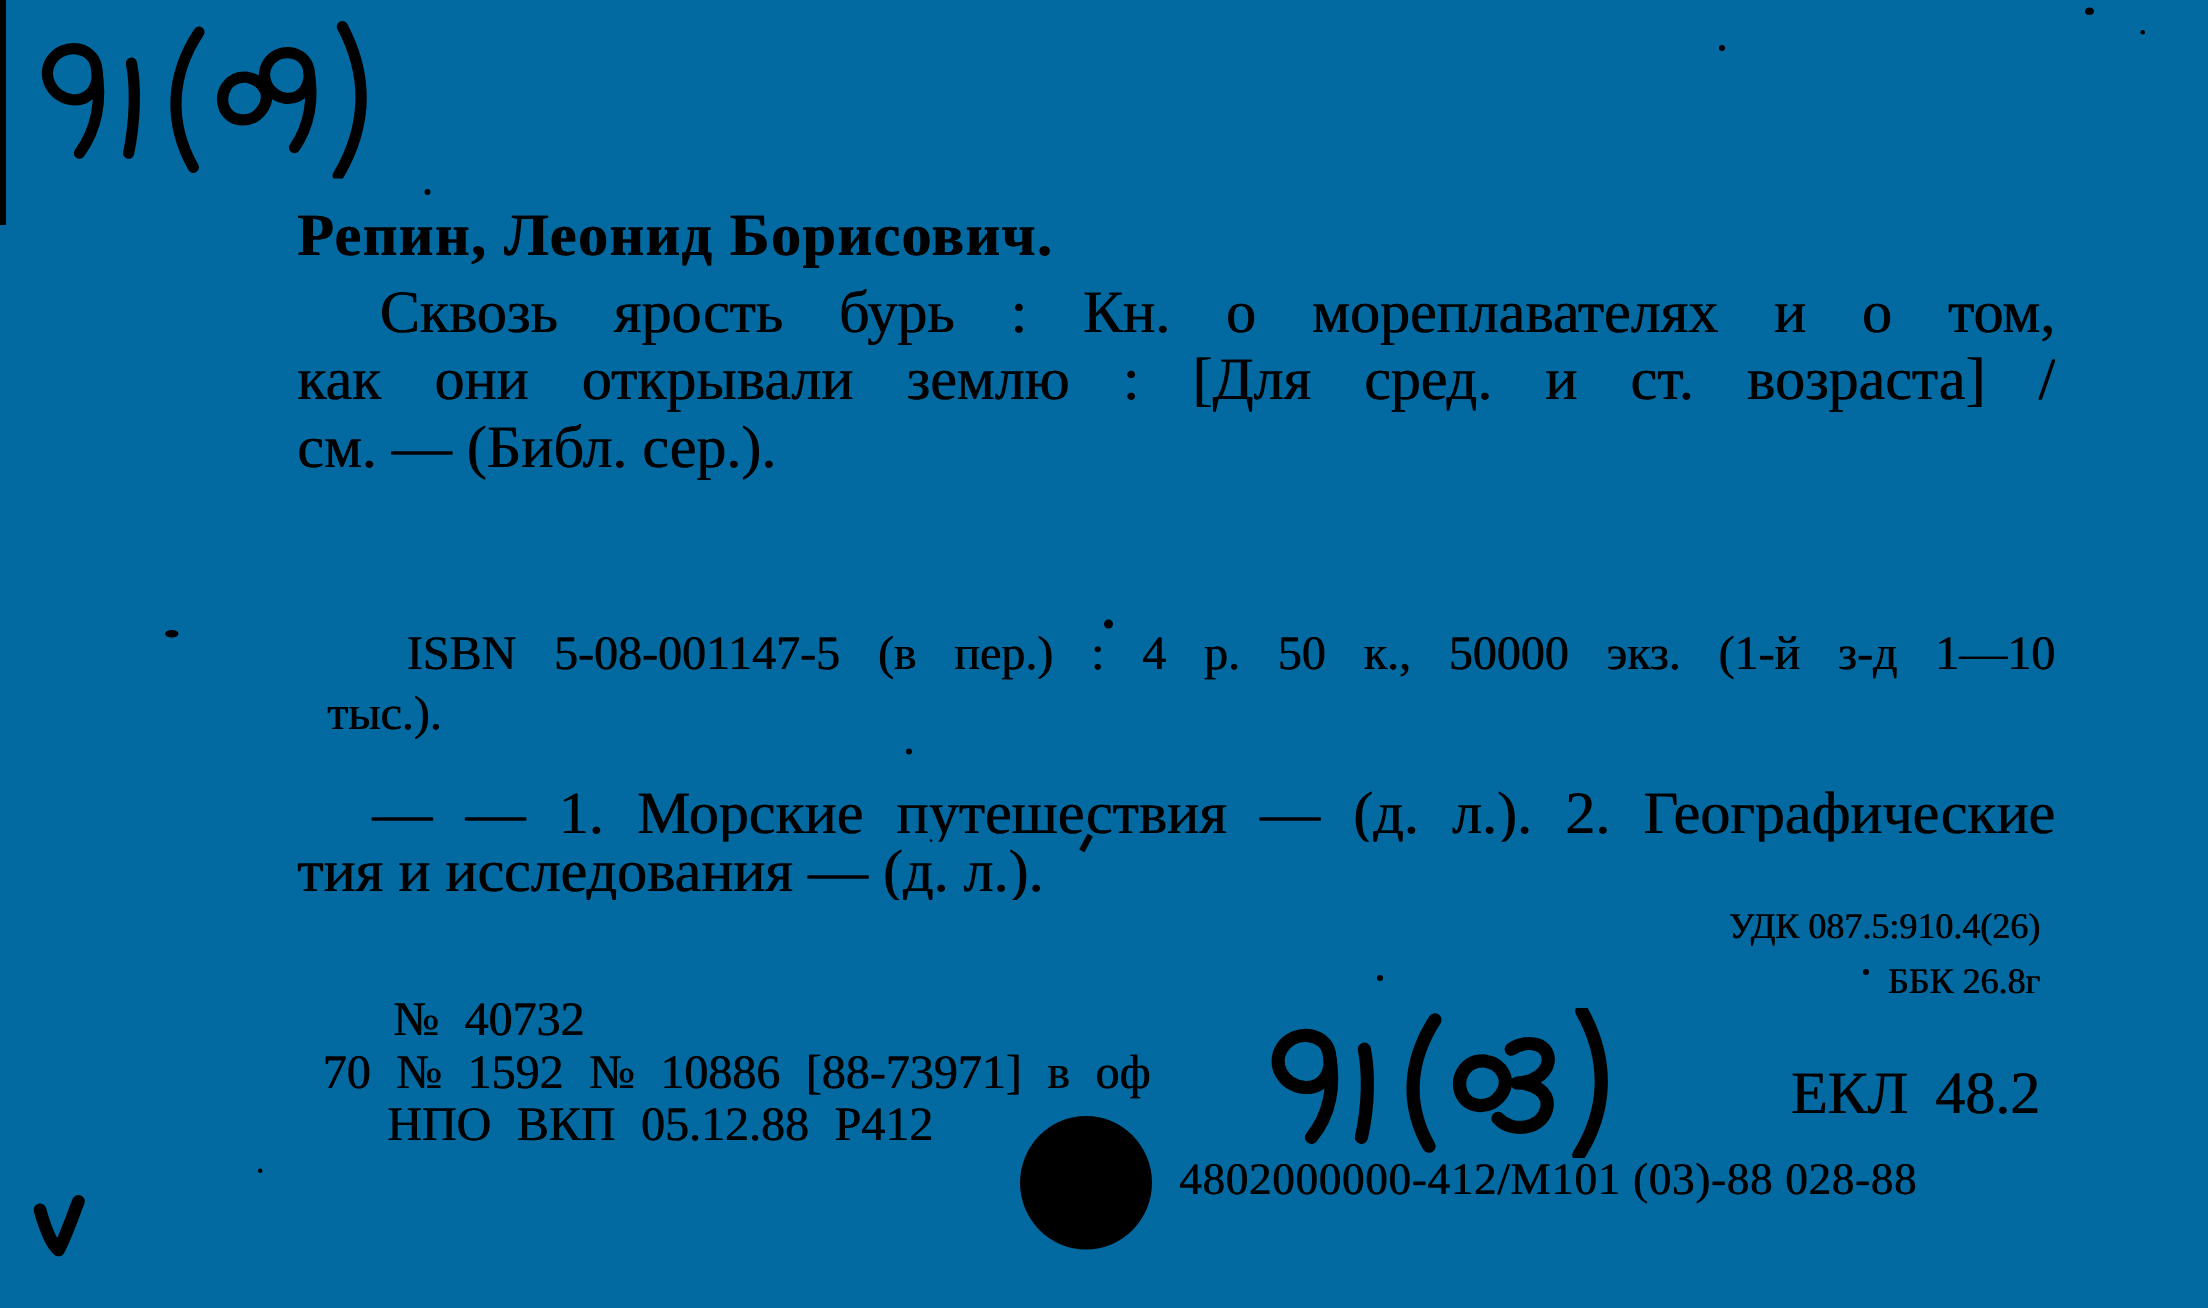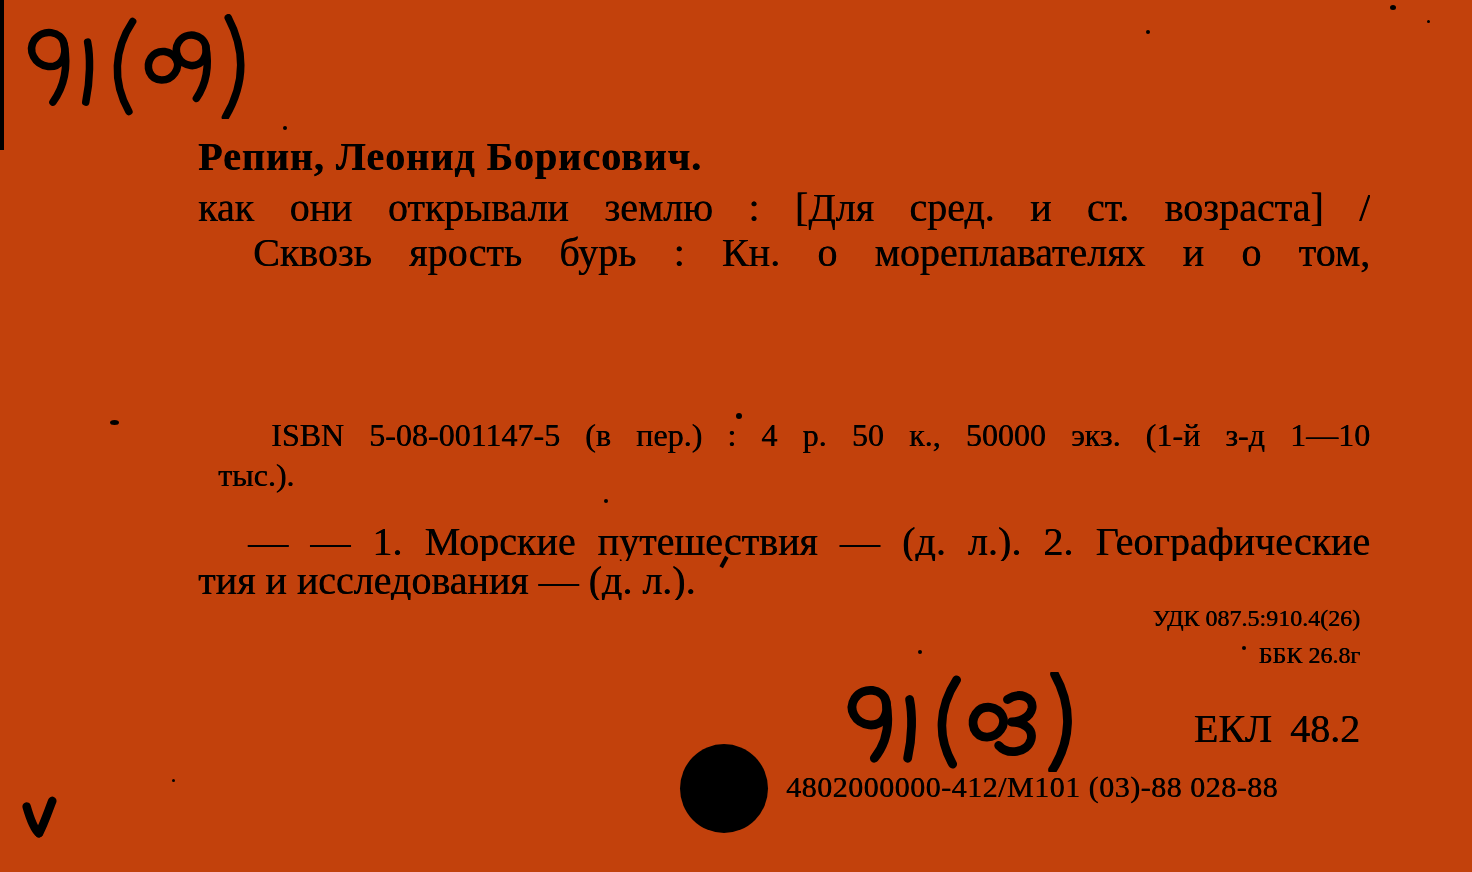--- a/index.html
+++ b/index.html
@@ -1,20 +1,20 @@
 <!DOCTYPE html>
 <html><head>
 <meta charset="utf-8">
 <style>
   html, body { margin: 0; padding: 0; background: #ffffff; }
   .page {
     position: relative;
     width: 1472px;
     height: 872px;
-    background: #c2410c;
+    background: #0369a1;
     overflow: hidden;
     color: #000;
     font-family: "Liberation Serif", "DejaVu Serif", serif;
   }
   .ink { text-shadow: 0.5px 0 0 #000; } 
 
   
   .main-block {
     position: absolute;
     left: 198px; top: 134px;
@@ -131,39 +131,45 @@
       <path d="M152 40 C139 39 132 51 136 62 C141 73 156 73 163 63 C170 53 164 42 152 40"></path>
       <path d="M196 34 C193 21 175 18 167 30 C161 40 167 53 180 55 C192 56 198 45 196 34"></path>
       <path d="M196 34 C200 56 197 74 186 90"></path>
       <path d="M220 4 C239 40 237 76 217 110"></path>
     </svg>
     <span class="sr">91(09)</span>
   </div>
 
   <div class="main-block ink">
     <div class="heading">Репин, Леонид Борисович.</div>
+    <div class="line jline ind55">Сквозь ярость бурь : Кн. о мореплавателях и о том,</div>
     <div class="line jline">как они открывали землю : [Для сред. и ст. возраста] /</div>
-    <div class="line jline ind55">Сквозь ярость бурь : Кн. о мореплавателях и о том,</div>
+    <div class="line">см. — (Библ. сер.).</div>
   </div>
 
   <div class="isbn-block ink">
     <div class="line jline ind73">ISBN 5-08-001147-5 (в пер.) : 4 р. 50 к., 50000 экз. (1-й з-д 1—10</div>
     <div class="line bold">тыс.).</div>
   </div>
 
   <div class="subject-block ink">
     <div class="line jline ind50">— — 1. Морские путешествия — (д. л.). 2. Географические откры-</div>
     <div class="line">тия и исследования — (д. л.).</div>
   </div>
 
   <div class="udk-block ink">
     <div>УДК 087.5:910.4(26)</div>
     <div>ББК 26.8г</div>
   </div>
 
+  <div class="accession-block ink">
+    <div class="acc-ind67">№ 40732</div>
+    <div><span class="bold">70</span> <span>№ 1592 № 10886 [88-73971] в оф</span></div>
+    <div class="acc-ind63">НПО ВКП 05.12.88 Р412</div>
+  </div>
 
   <div class="hw" style="left:843px; top:672px;">
     <svg width="235" height="100" viewBox="0 0 240 102" fill="none" stroke="#000" stroke-width="9" stroke-linecap="round" stroke-linejoin="round">
       <path d="M44 30 C41 17 21 14 12 27 C5 38 12 52 27 54 C40 55 47 44 44 30"></path>
       <path d="M44 31 C48 52 45 72 32 88"></path>
       <path d="M68 28 C71 43 71 66 66 88"></path>
       <path d="M116 8 C98 36 96 66 112 94"></path>
       <path d="M150 36 C137 35 130 47 134 58 C139 69 154 69 161 59 C168 49 162 38 150 36"></path>
       <path d="M168 28 C180 20 195 25 193 37 C191 47 179 51 172 51 C183 51 195 57 192 69 C188 83 168 85 159 75"></path>
       <path d="M216 2 C235 36 233 70 214 100"></path>

